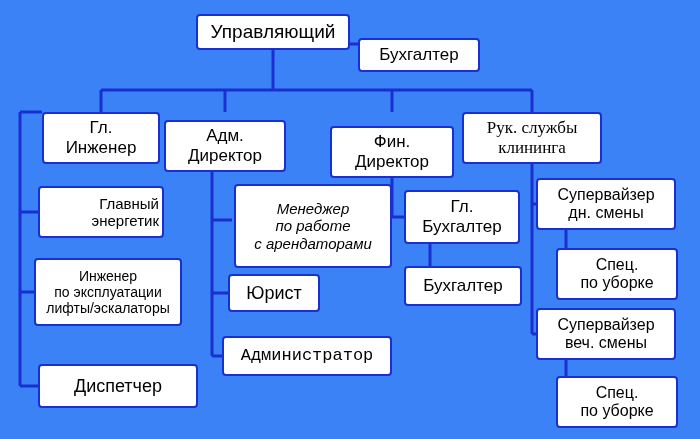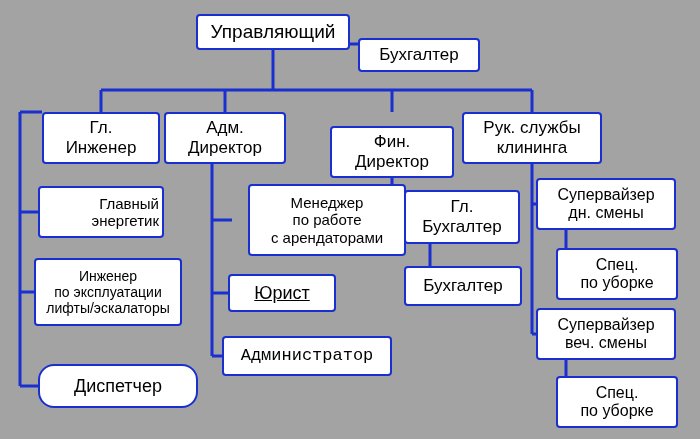--- a/index.html
+++ b/index.html
@@ -4,21 +4,21 @@
 <style>
   html, body {
     margin: 0;
     padding: 0;
     background: #ffffff;
   }
   #chart {
     position: relative;
     width: 700px;
     height: 439px;
-    background: #a3a3a3;
+    background: #3b82f6;
     font-family: "Liberation Sans", sans-serif;
     overflow: hidden;
   }
   .node {
     position: absolute;
     box-sizing: border-box;
     border: 2px solid #1a2fd0;
     border-radius: 4px;
     background: #ffffff;
     color: #000000;
@@ -87,49 +87,49 @@
   </div>
 
   <div class="node" style="left: 358px; top: 38px; width: 122px; height: 34px; font-size: 17px; border-color: rgb(26, 47, 208); color: rgb(0, 0, 0); background: rgb(255, 255, 255);">
     <span>Бухгалтер</span>
   </div>
 
   <div class="node" style="left: 42px; top: 112px; width: 118px; height: 52px; font-size: 17px; border-color: rgb(26, 47, 208); color: rgb(0, 0, 0); background: rgb(255, 255, 255);">
     <span>Гл.<br>Инженер</span>
   </div>
 
-  <div class="node" style="left: 164px; top: 112px; width: 122px; height: 52px; font-size: 17px; border-color: rgb(26, 47, 208); color: rgb(0, 0, 0); background: rgb(255, 255, 255);">
+  <div class="node" style="left: 164px; top: 120px; width: 122px; height: 52px; font-size: 17px; border-color: rgb(26, 47, 208); color: rgb(0, 0, 0); background: rgb(255, 255, 255);">
     <span>Адм.<br>Директор</span>
   </div>
 
   <div class="node" style="left: 330px; top: 126px; width: 124px; height: 52px; font-size: 17px; border-color: rgb(26, 47, 208); color: rgb(0, 0, 0); background: rgb(255, 255, 255);">
     <span>Фин.<br>Директор</span>
   </div>
 
-  <div class="node" style="left: 462px; top: 112px; width: 140px; height: 52px; font-size: 17px; border-color: rgb(26, 47, 208); color: rgb(0, 0, 0); background: rgb(255, 255, 255);">
+  <div class="node" style="left: 462px; top: 112px; width: 140px; height: 52px; font-size: 17px; border-color: rgb(26, 47, 208); color: rgb(0, 0, 0); background: rgb(255, 255, 255); font-family: Liberation Serif, serif;">
     <span>Рук. службы<br>клининга</span>
   </div>
 
   <div class="node" style="left: 38px; top: 186px; width: 126px; height: 52px; font-size: 15px; border-color: rgb(26, 47, 208); color: rgb(0, 0, 0); background: rgb(255, 255, 255); text-align: right;">
     <span>Главный<br>энергетик</span>
   </div>
 
   <div class="node" style="left: 34px; top: 258px; width: 148px; height: 68px; font-size: 14px; border-color: rgb(26, 47, 208); color: rgb(0, 0, 0); background: rgb(255, 255, 255);">
     <span>Инженер<br>по эксплуатации<br>лифты/эскалаторы</span>
   </div>
 
-  <div class="node" style="left: 38px; top: 364px; width: 160px; height: 44px; font-size: 18px; border-color: rgb(26, 47, 208); color: rgb(0, 0, 0); background: rgb(255, 255, 255); border-radius: 16px;">
+  <div class="node" style="left: 38px; top: 364px; width: 160px; height: 44px; font-size: 18px; border-color: rgb(26, 47, 208); color: rgb(0, 0, 0); background: rgb(255, 255, 255);">
     <span>Диспетчер</span>
   </div>
 
-  <div class="node" style="left: 248px; top: 184px; width: 158px; height: 72px; font-size: 15px; border-color: rgb(26, 47, 208); color: rgb(0, 0, 0); background: rgb(255, 255, 255);">
+  <div class="node" style="left: 234px; top: 184px; width: 158px; height: 84px; font-size: 15px; border-color: rgb(26, 47, 208); color: rgb(0, 0, 0); background: rgb(255, 255, 255); font-style: italic;">
     <span>Менеджер<br>по работе<br>с арендаторами</span>
   </div>
 
-  <div class="node" style="left: 228px; top: 274px; width: 108px; height: 38px; font-size: 18px; border-color: rgb(26, 47, 208); color: rgb(0, 0, 0); background: rgb(255, 255, 255); text-decoration: underline;">
+  <div class="node" style="left: 228px; top: 274px; width: 92px; height: 38px; font-size: 18px; border-color: rgb(26, 47, 208); color: rgb(0, 0, 0); background: rgb(255, 255, 255);">
     <span>Юрист</span>
   </div>
 
   <div class="node" style="left: 222px; top: 336px; width: 170px; height: 40px; font-size: 17px; border-color: rgb(26, 47, 208); color: rgb(0, 0, 0); background: rgb(255, 255, 255); font-family: Liberation Mono, monospace;">
     <span>Администратор</span>
   </div>
 
   <div class="node" style="left: 404px; top: 190px; width: 116px; height: 54px; font-size: 17px; border-color: rgb(26, 47, 208); color: rgb(0, 0, 0); background: rgb(255, 255, 255);">
     <span>Гл.<br>Бухгалтер</span>
   </div>

